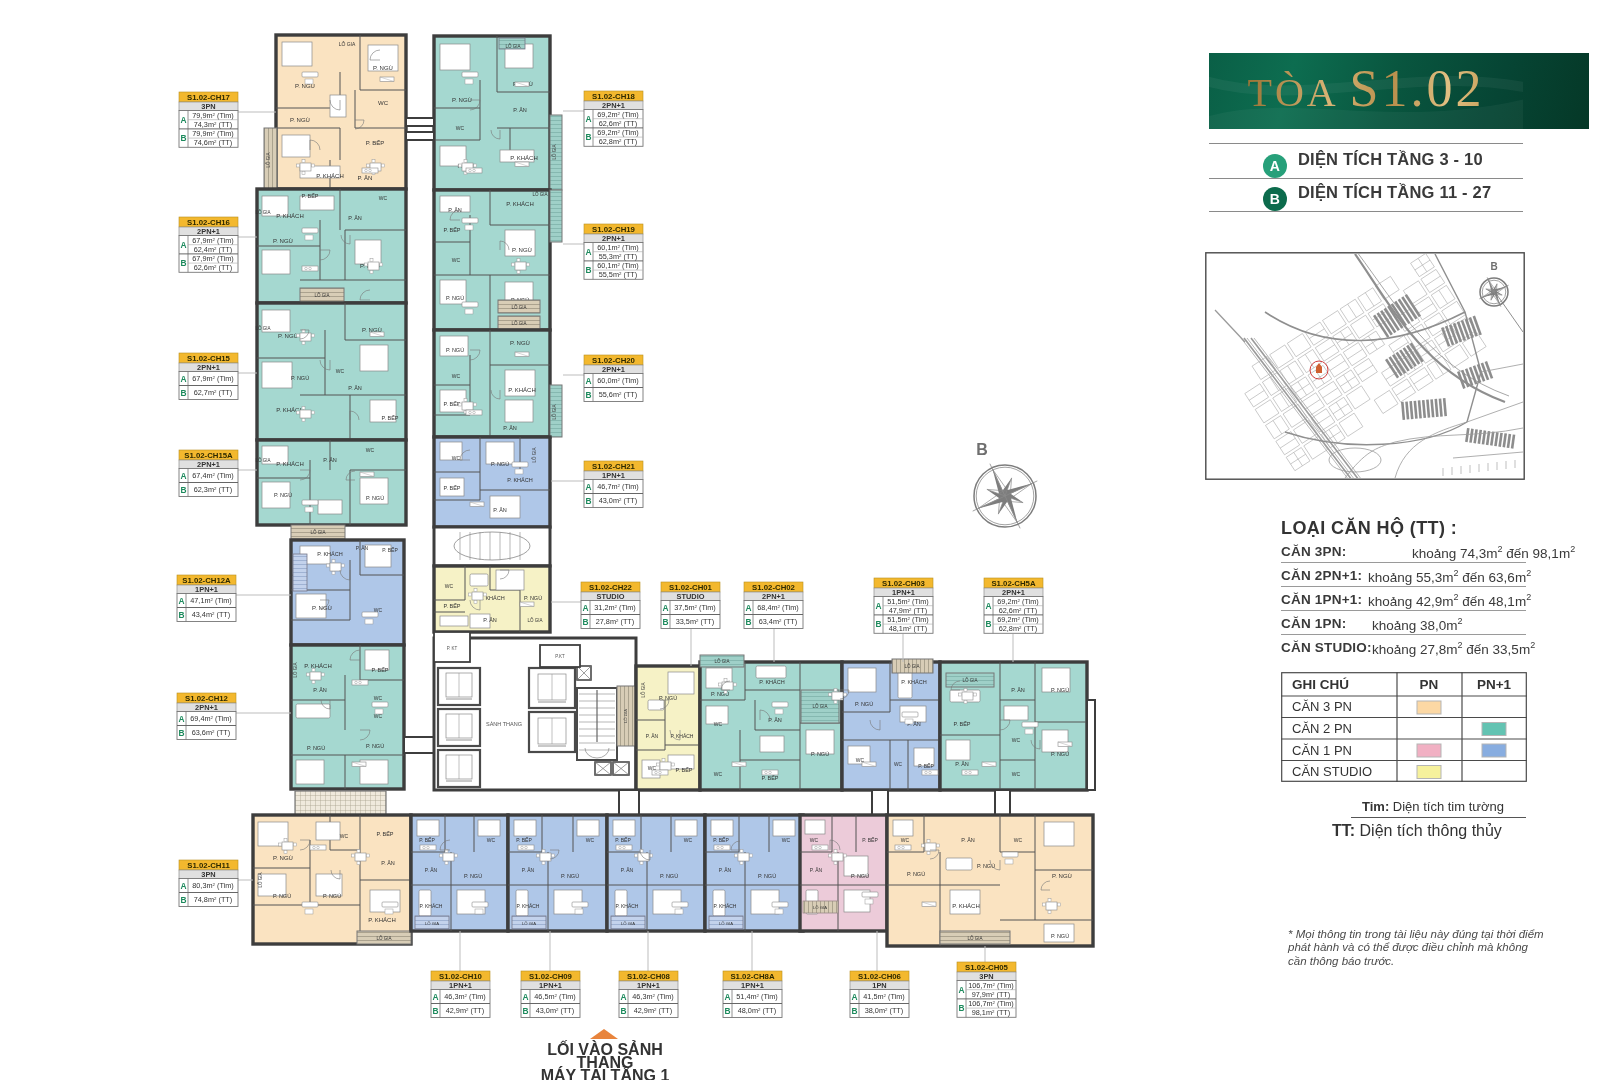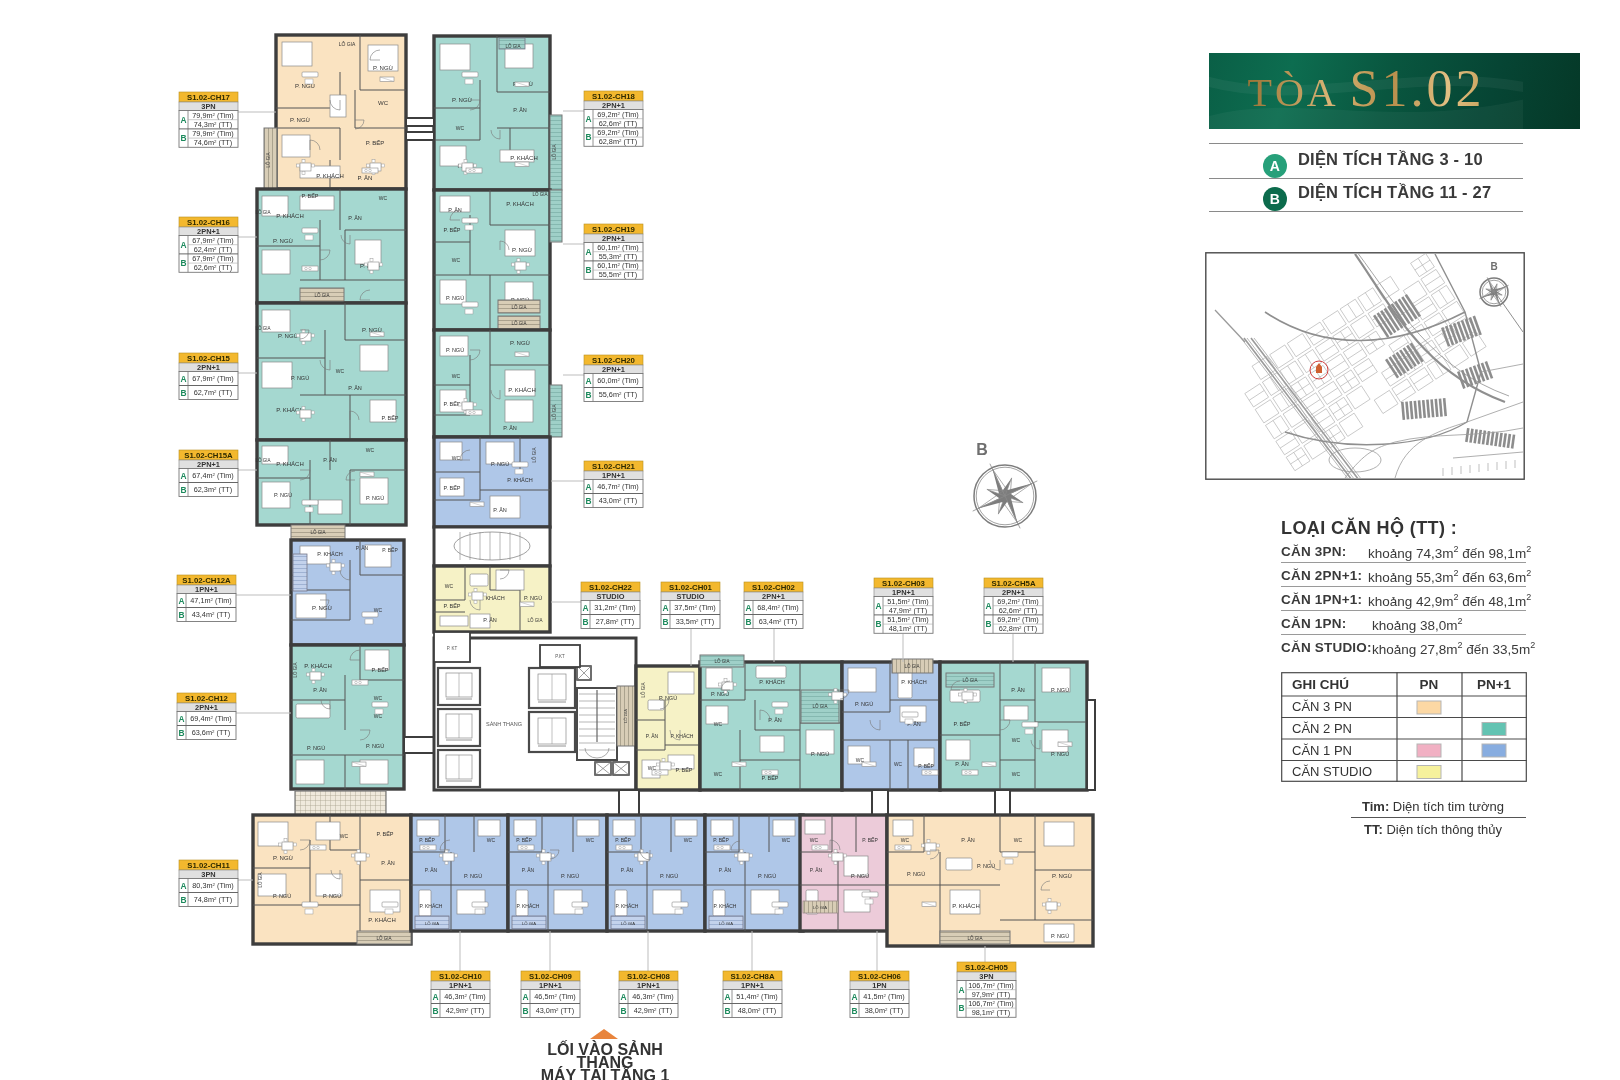--- a/index.html
+++ b/index.html
@@ -1479,21 +1479,21 @@
           <line x1="957" y1="998.9" x2="1016" y2="998.9" stroke="#666" stroke-width="1"></line>
           <text x="961.6" y="1011.1" font-size="8.4" fill="#1d8a5d" text-anchor="middle" font-weight="bold">B</text>
           <text x="991" y="1006.1" font-size="7.3" fill="#333" text-anchor="middle" font-weight="normal">106,7m<tspan font-size="4.4" baseline-shift="super">2</tspan> (Tim)</text>
           <text x="991" y="1015.3000000000001" font-size="7.3" fill="#333" text-anchor="middle" font-weight="normal">98,1m<tspan font-size="4.4" baseline-shift="super">2</tspan> (TT)</text>
           <line x1="966" y1="1008.1" x2="1016" y2="1008.1" stroke="#aaa" stroke-width="0.6"></line>
         </g>
 </g>
 </svg>
 
 
-<div class="abs" style="left:1209px;top:53px;width:332px;height:76px;background:linear-gradient(105deg,#0a5f46 0%,#0d6d50 22%,#09563f 48%,#064534 75%,#053827 100%);overflow:hidden;padding-left:39px;">
+<div class="abs" style="left:1209px;top:53px;width:380px;height:76px;background:linear-gradient(105deg,#0a5f46 0%,#0d6d50 22%,#09563f 48%,#064534 75%,#053827 100%);overflow:hidden;">
   <svg width="314" height="76" style="position:absolute;left:0;top:0">
         <path d="M-10 66 C80 36 180 80 324 44 L324 86 L-10 86 Z" fill="#ffffff" opacity="0.045"></path>
         <path d="M-10 26 C90 58 210 10 324 36" stroke="#ffffff" opacity="0.05" fill="none" stroke-width="10"></path>
       </svg>
   <svg width="314" height="76" style="position:absolute;left:0;top:0">
         <defs>
           <linearGradient id="gold" x1="0" y1="0" x2="1" y2="0">
             <stop offset="0" stop-color="#9a7436"></stop>
             <stop offset="0.35" stop-color="#d9b475"></stop>
             <stop offset="0.6" stop-color="#b68d4a"></stop>
@@ -1759,21 +1759,21 @@
         <path d="M280.8 37.0 L289.8 37.8 L289 40 Z" fill="none" stroke="#8a8a8a" stroke-width="0.7"></path>
         <line x1="282.2" y1="25.4" x2="295.8" y2="54.6" stroke="#8a8a8a" stroke-width="0.8"></line>
         <line x1="303.6" y1="33.2" x2="274.4" y2="46.8" stroke="#8a8a8a" stroke-width="0.8"></line>
         <text x="289" y="18" font-size="10" fill="#6f6f6f" text-anchor="middle" font-weight="bold">B</text>
 </g>
 </svg>
 
 <div class="abs" style="left:1281px;top:518px;font-size:18px;font-weight:bold;color:#333;letter-spacing:0.4px;">LOẠI CĂN HỘ (TT) :</div>
 
 <div class="abs lch" style="left:1281px;top:544px;"><b>CĂN 3PN:</b></div>
-<div class="abs lch" style="left:1368px;top:544px;">khoảng 74,3m<sup>2</sup> đến 98,1m<sup>2</sup></div>
+<div class="abs lch" style="left:1412px;top:544px;">khoảng 74,3m<sup>2</sup> đến 98,1m<sup>2</sup></div>
 <div class="hline" style="left:1281px;top:562px;width:245px;background:#9a9a9a;"></div>
 <div class="abs lch" style="left:1281px;top:568px;"><b>CĂN 2PN+1:</b></div>
 <div class="abs lch" style="left:1368px;top:568px;">khoảng 55,3m<sup>2</sup> đến 63,6m<sup>2</sup></div>
 <div class="hline" style="left:1281px;top:586px;width:245px;background:#9a9a9a;"></div>
 <div class="abs lch" style="left:1281px;top:592px;"><b>CĂN 1PN+1:</b></div>
 <div class="abs lch" style="left:1368px;top:592px;">khoảng 42,9m<sup>2</sup> đến 48,1m<sup>2</sup></div>
 <div class="hline" style="left:1281px;top:610px;width:245px;background:#9a9a9a;"></div>
 <div class="abs lch" style="left:1281px;top:616px;"><b>CĂN 1PN:</b></div>
 <div class="abs lch" style="left:1372px;top:616px;">khoảng 38,0m<sup>2</sup></div>
 <div class="hline" style="left:1281px;top:634px;width:245px;background:#9a9a9a;"></div>
@@ -1797,22 +1797,23 @@
   <rect x="201" y="50.5" width="24" height="13" fill="#63c3b2" stroke="#b5b5b5"></rect>
   <text x="11" y="82.5" font-size="13" fill="#333">CĂN 1 PN</text>
   <rect x="136" y="72" width="24" height="13" fill="#f1b0c3" stroke="#b5b5b5"></rect>
   <rect x="201" y="72" width="24" height="13" fill="#88ade0" stroke="#b5b5b5"></rect>
   <text x="11" y="104" font-size="13" fill="#333">CĂN STUDIO</text>
   <rect x="136" y="93.5" width="24" height="13" fill="#f6f19c" stroke="#b5b5b5"></rect>
 </svg>
 
 <div class="abs" style="left:1362px;top:799px;font-size:13px;color:#333;"><b>Tim:</b> Diện tích tim tường</div>
 <div class="hline" style="left:1351px;top:817px;width:175px;background:#555;"></div>
-<div class="abs" style="left:1364px;top:822px;font-size:13px;color:#333;"><b>TT:</b> Diện tích thông thủy</div>
-
+<div class="abs" style="left:1332px;top:822px;font-size:16px;color:#333;"><b>TT:</b> Diện tích thông thủy</div>
+
+<div class="abs fnote" style="left:1288px;top:928px;width:257px;">* Mọi thông tin trong tài liệu này đúng tại thời điểm phát hành và có thể được điều chỉnh mà không cần thông báo trước.</div>
 
 
 <svg class="abs" style="left:590px;top:1029px;" width="28" height="11">
       <polygon points="14,0 28,10 0,10" fill="#e8843c"></polygon>
     </svg>
 
 <div class="abs" style="left:520px;top:1043px;width:170px;text-align:center;font-size:16px;font-weight:bold;color:#333;line-height:13px;">LỐI VÀO SẢNH THANG<br>MÁY TẠI TẦNG 1</div>
 
 </div>
 

